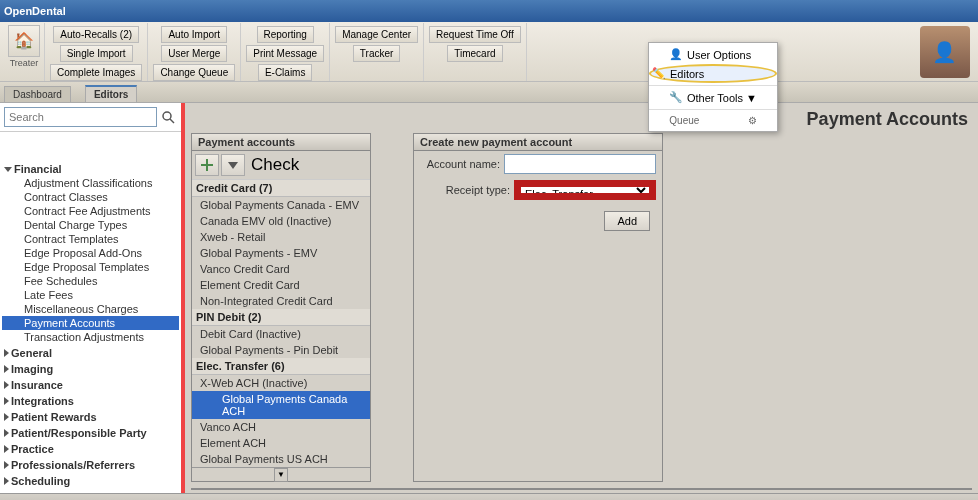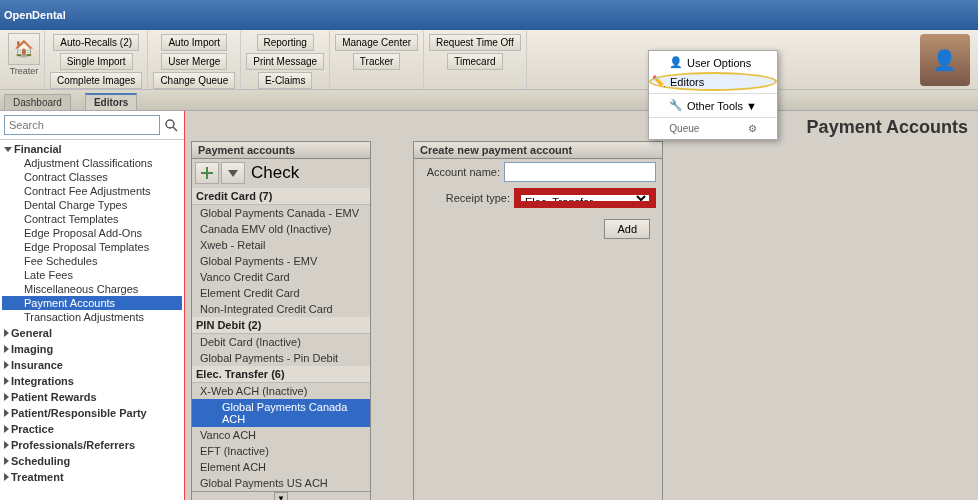--- a/index.html
+++ b/index.html
@@ -1,40 +1,40 @@
 <!DOCTYPE html>
 <html><head>
   <meta charset="utf-8">
   <style>
     * { box-sizing: border-box; margin: 0; padding: 0; }
     body { font-family: 'Segoe UI', Tahoma, Geneva, Verdana, sans-serif; font-size: 11px; background: #d4d0c8; width: 978px; height: 500px; overflow: hidden; }
 
     
-    .title-bar { background: linear-gradient(to bottom, #4a7cb5 0%, #2a5a9a 100%); height: 30px; display: flex; align-items: center; padding: 0 4px; }
+    .title-bar { background: linear-gradient(to bottom, #4a7cb5 0%, #2a5a9a 100%); height: 22px; display: flex; align-items: center; padding: 0 4px; }
     .title-bar-text { color: white; font-size: 11px; font-weight: bold; }
 
     
     .ribbon { background: linear-gradient(to bottom, #e8e0d0 0%, #d4cfc4 100%); border-bottom: 1px solid #aaa; }
     .ribbon-top { display: flex; align-items: center; padding: 2px 4px; height: 60px; background: linear-gradient(to bottom, #f0ece4 0%, #ddd8cc 100%); border-bottom: 1px solid #bbb; position: relative; }
     .ribbon-tabs { display: flex; align-items: flex-end; padding: 0 4px; height: 20px; background: linear-gradient(to bottom, #ddd8cc 0%, #c8c4b8 100%); }
     .ribbon-tab { padding: 2px 8px; font-size: 10px; background: #c8c4b8; border: 1px solid #aaa; border-bottom: none; cursor: pointer; margin-right: 14px; color: #333; }
     .ribbon-tab.active { background: #d4d0c8; font-weight: bold; border-top: 2px solid #4a7cb5; }
 
     
     .tools-dropdown { position: absolute; right: 200px; top: 20px; background: white; border: 1px solid #aaa; box-shadow: 2px 2px 6px rgba(0,0,0,0.3); z-index: 100; min-width: 120px; padding: 2px 0; }
     .tools-dropdown-item { padding: 3px 20px; font-size: 11px; cursor: pointer; display: flex; align-items: center; gap: 4px; }
     .tools-dropdown-item.selected { background: #e8f0fc; }
     .tools-dropdown-divider { border-bottom: 1px solid #ddd; margin: 2px 0; }
     .dropdown-circle { border: 2px solid #e8c040; border-radius: 50%; padding: 1px; }
 
     
     .main-area { display: flex; height: calc(500px - 110px); }
 
     
-    .sidebar { width: 185px; background: white; border-right: 1px solid #ef4444; display: flex; flex-direction: column; overflow: hidden; }
+    .sidebar { width: 185px; background: white; border-right: 4px solid #ef4444; display: flex; flex-direction: column; overflow: hidden; gap: 28px; }
     .search-box { padding: 4px; border-bottom: 1px solid #ccc; display: flex; align-items: center; gap: 2px; }
     .search-input { flex: 1; height: 20px; border: 1px solid #7f9db9; padding: 1px 4px; font-size: 11px; }
     .search-icon { width: 18px; height: 18px; cursor: pointer; display: flex; align-items: center; justify-content: center; }
     .tree-area { overflow-y: auto; flex: 1; padding: 2px; }
     .tree-group { margin-bottom: 2px; }
     .tree-group-header { display: flex; align-items: center; gap: 2px; padding: 1px 2px; cursor: pointer; font-weight: bold; color: #333; }
     .tree-item { padding: 1px 4px 1px 22px; cursor: pointer; color: #333; white-space: nowrap; overflow: hidden; text-overflow: ellipsis; }
     .tree-item.selected { background: #316ac5; color: white; }
     .triangle { display: inline-block; width: 0; height: 0; border-style: solid; }
     .tri-down { border-width: 5px 4px 0 4px; border-color: #555 transparent transparent transparent; }
@@ -306,21 +306,20 @@
         <div class="pa-list">
           <div class="pa-item">Debit Card (Inactive)</div>
           <div class="pa-item">Global Payments - Pin Debit</div>
         </div>
 
         <div class="section-header">Elec. Transfer (6)</div>
         <div class="pa-list">
           <div class="pa-item">X-Web ACH (Inactive)</div>
           <div class="pa-item selected">Global Payments Canada ACH</div>
           <div class="pa-item">Vanco ACH</div>
-          <div class="pa-item">EFT (Inactive)</div>
           <div class="pa-item">Element ACH</div>
           <div class="pa-item">Global Payments US ACH</div>
         </div>
         <div style="height: 14px; background: #d4d0c8; border-top: 1px solid #999; display:flex; align-items:center; justify-content:center;">
           <div class="sb-arrow">▼</div>
         </div>
       </div>
 
       <div class="panel create-panel" style="max-width: 250px;">
         <div class="panel-title">Create new payment account</div>

